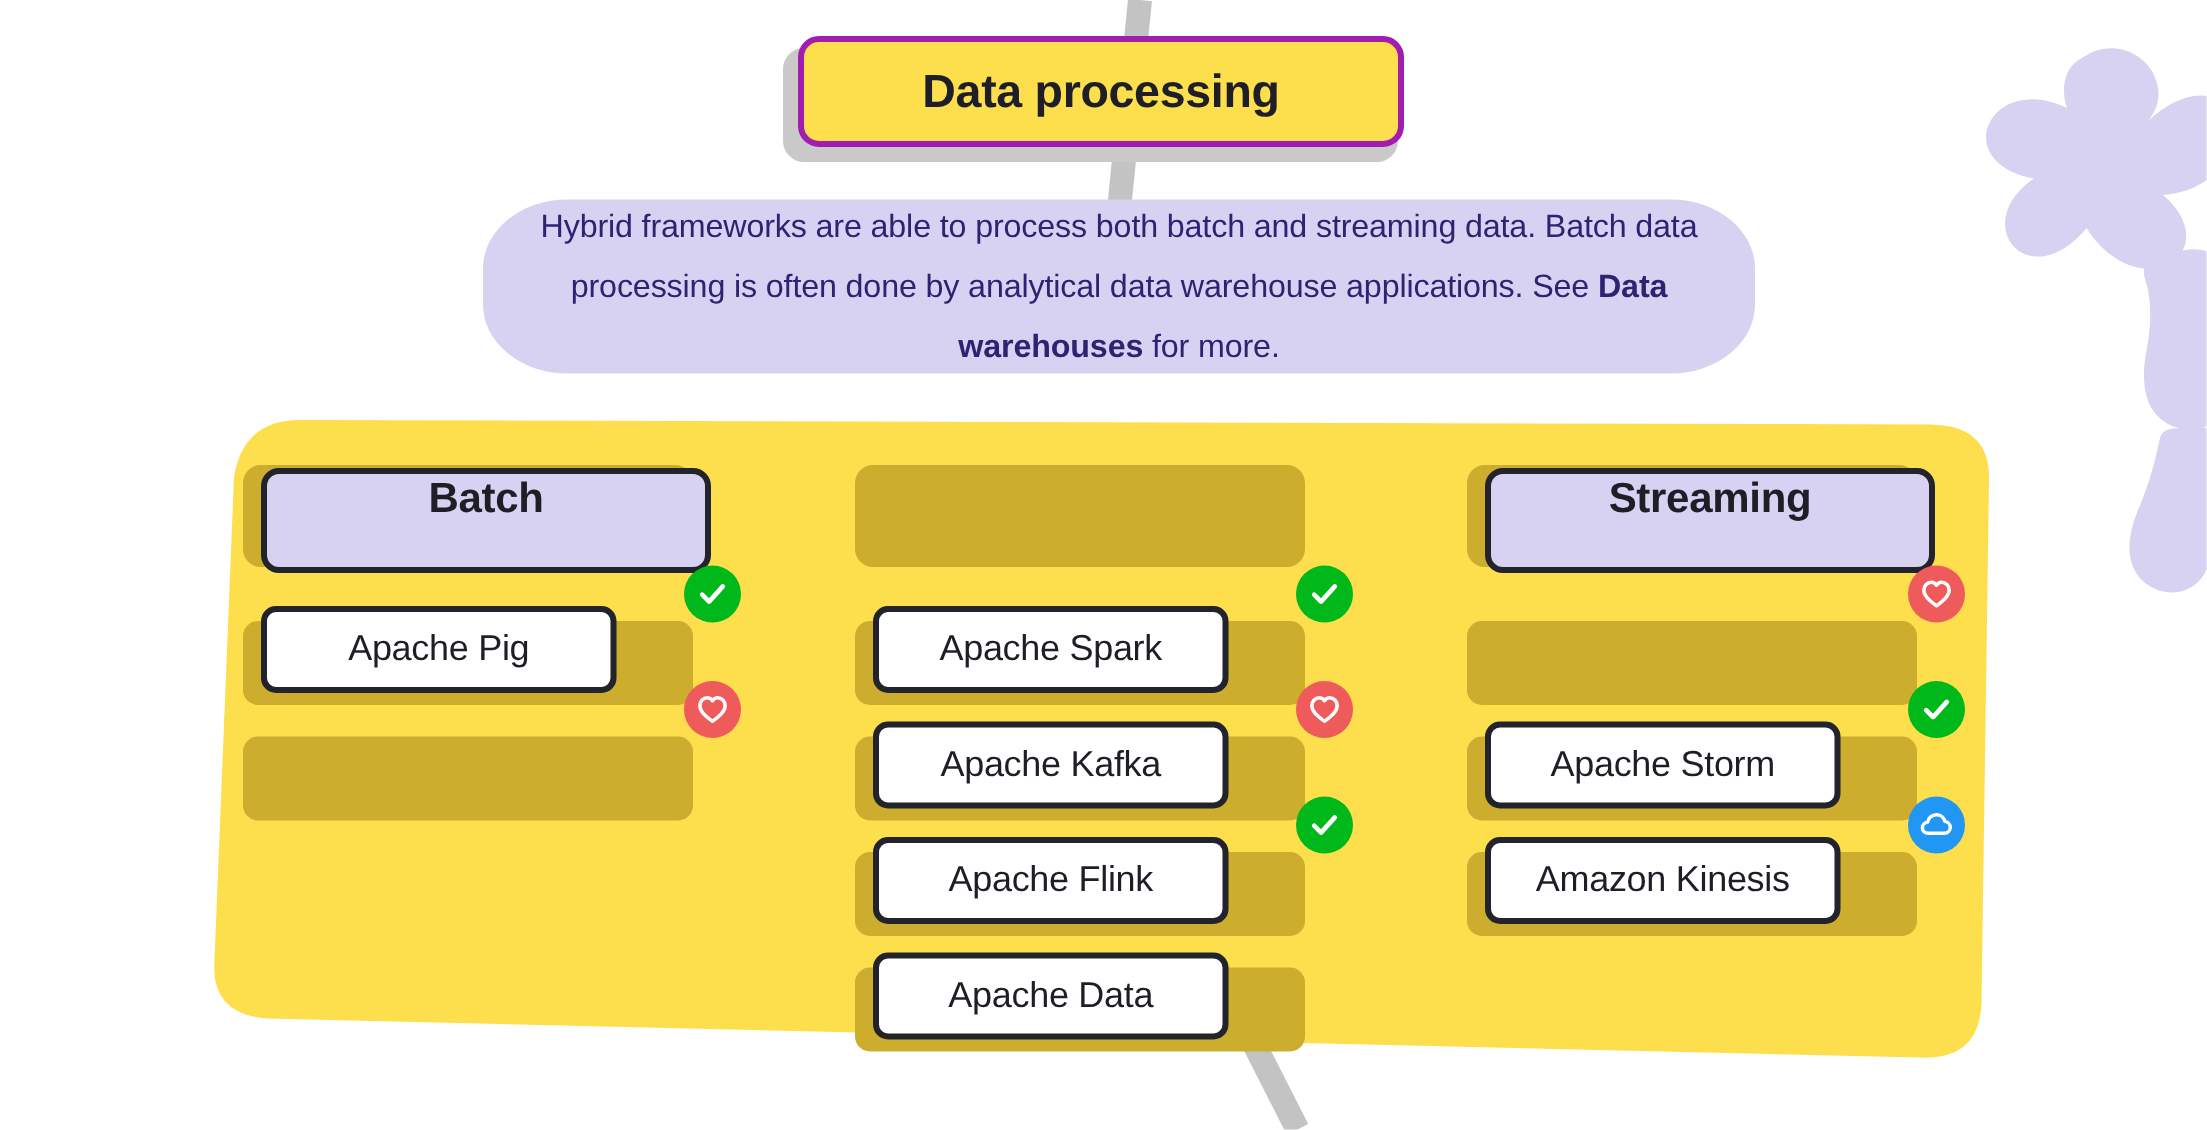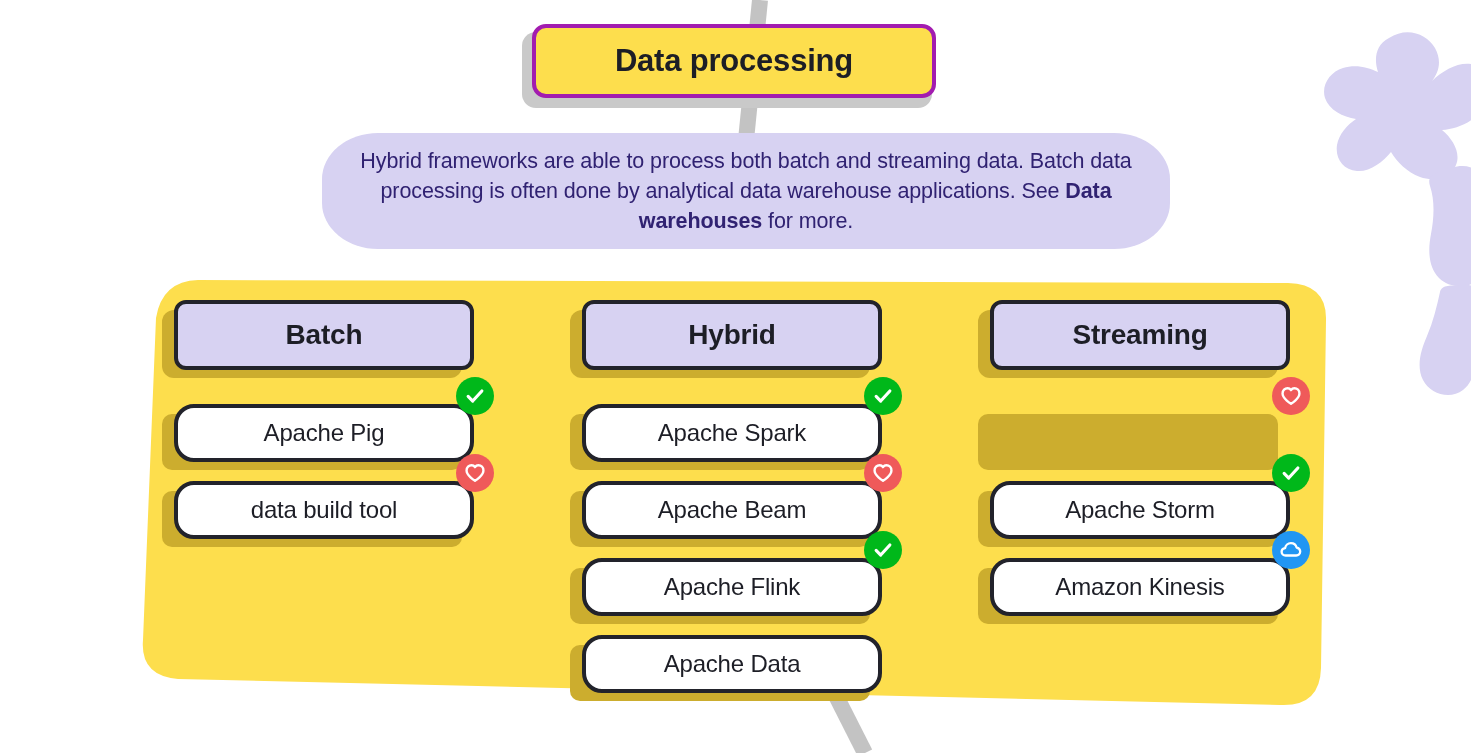--- a/index.html
+++ b/index.html
@@ -78,21 +78,21 @@
     border-radius: 56px / 46px;
     z-index: 5;
     display: flex;
     align-items: center;
     justify-content: center;
   }
   .desc-text {
     width: 790px;
     text-align: center;
     font-size: 21.5px;
-    line-height: 30px;
+    line-height: 40px;
     color: #302272;
     letter-spacing: -0.1px;
   }
   .desc-text b { font-weight: bold; }
 
   
   .panel-wrap {
     position: absolute;
     left: 0;
     top: 0;
@@ -131,29 +131,28 @@
     left: -12px;
     top: 10px;
     width: 300px;
     height: 68px;
     background: #ccad2e;
     border-radius: 12px;
   }
   .col-head {
     position: absolute;
     left: 0;
-    top: 0;
+    top: 12px;
     width: 300px;
     height: 70px;
     box-sizing: border-box;
     background: #d7d2f2;
     border: 4px solid #22232b;
     border-radius: 12px;
     display: flex;
-    align-items: center;
     justify-content: center;
   }
   .col-head-text {
     font-size: 28px;
     font-weight: bold;
     color: #1d1e26;
     letter-spacing: -0.2px;
   }
 
   
@@ -167,26 +166,26 @@
     top: 10px;
     width: 300px;
     height: 56px;
     background: #ccad2e;
     border-radius: 10px;
   }
   .item-box {
     position: absolute;
     left: 0;
     top: 0;
-    width: 300px;
+    width: 237px;
     height: 58px;
     box-sizing: border-box;
     background: #ffffff;
     border: 4px solid #22232b;
-    border-radius: 20px;
+    border-radius: 10px;
     display: flex;
     align-items: center;
     justify-content: center;
   }
   .item-text {
     font-size: 24px;
     color: #1d1e26;
     letter-spacing: -0.2px;
   }
 
@@ -267,55 +266,49 @@
       <div class="badge check">
         <svg width="22" height="22" viewBox="0 0 24 24">
             <path d="M4.5 12.5 L9.5 17.5 L19.5 6.5" stroke="#ffffff" stroke-width="3.4" fill="none" stroke-linecap="round" stroke-linejoin="round"></path>
           </svg>
       </div>
     </div>
 
 
     <div class="item-wrap">
       <div class="item-shadow"></div>
-      <div class="item-box">
-        <span class="item-text">data build tool</span>
-      </div>
       <div class="badge heart">
         <svg width="22" height="22" viewBox="0 0 24 24">
             <path d="M12 20.5 C12 20.5 2.8 14.8 2.8 9.2 C2.8 5.9 5.3 3.5 8.3 3.5 C10.2 3.5 11.3 4.6 12 5.6 C12.7 4.6 13.8 3.5 15.7 3.5 C18.7 3.5 21.2 5.9 21.2 9.2 C21.2 14.8 12 20.5 12 20.5 Z" stroke="#ffffff" stroke-width="2.6" fill="none" stroke-linejoin="round"></path>
           </svg>
       </div>
     </div>
   </div>
 
   <div class="column col-hybrid">
     <div class="col-head-wrap">
       <div class="chip-shadow"></div>
-      <div class="col-head">
-        <span class="col-head-text">Hybrid</span>
-      </div>
     </div>
 
     <div class="item-wrap">
       <div class="item-shadow"></div>
       <div class="item-box">
         <span class="item-text">Apache Spark</span>
       </div>
       <div class="badge check">
         <svg width="22" height="22" viewBox="0 0 24 24">
             <path d="M4.5 12.5 L9.5 17.5 L19.5 6.5" stroke="#ffffff" stroke-width="3.4" fill="none" stroke-linecap="round" stroke-linejoin="round"></path>
           </svg>
       </div>
     </div>
 
     <div class="item-wrap">
       <div class="item-shadow"></div>
       <div class="item-box">
-        <span class="item-text">Apache Beam</span>
+        <span class="item-text">Apache Kafka</span>
       </div>
       <div class="badge heart">
         <svg width="22" height="22" viewBox="0 0 24 24">
             <path d="M12 20.5 C12 20.5 2.8 14.8 2.8 9.2 C2.8 5.9 5.3 3.5 8.3 3.5 C10.2 3.5 11.3 4.6 12 5.6 C12.7 4.6 13.8 3.5 15.7 3.5 C18.7 3.5 21.2 5.9 21.2 9.2 C21.2 14.8 12 20.5 12 20.5 Z" stroke="#ffffff" stroke-width="2.6" fill="none" stroke-linejoin="round"></path>
           </svg>
       </div>
     </div>
 
     <div class="item-wrap">
       <div class="item-shadow"></div>

